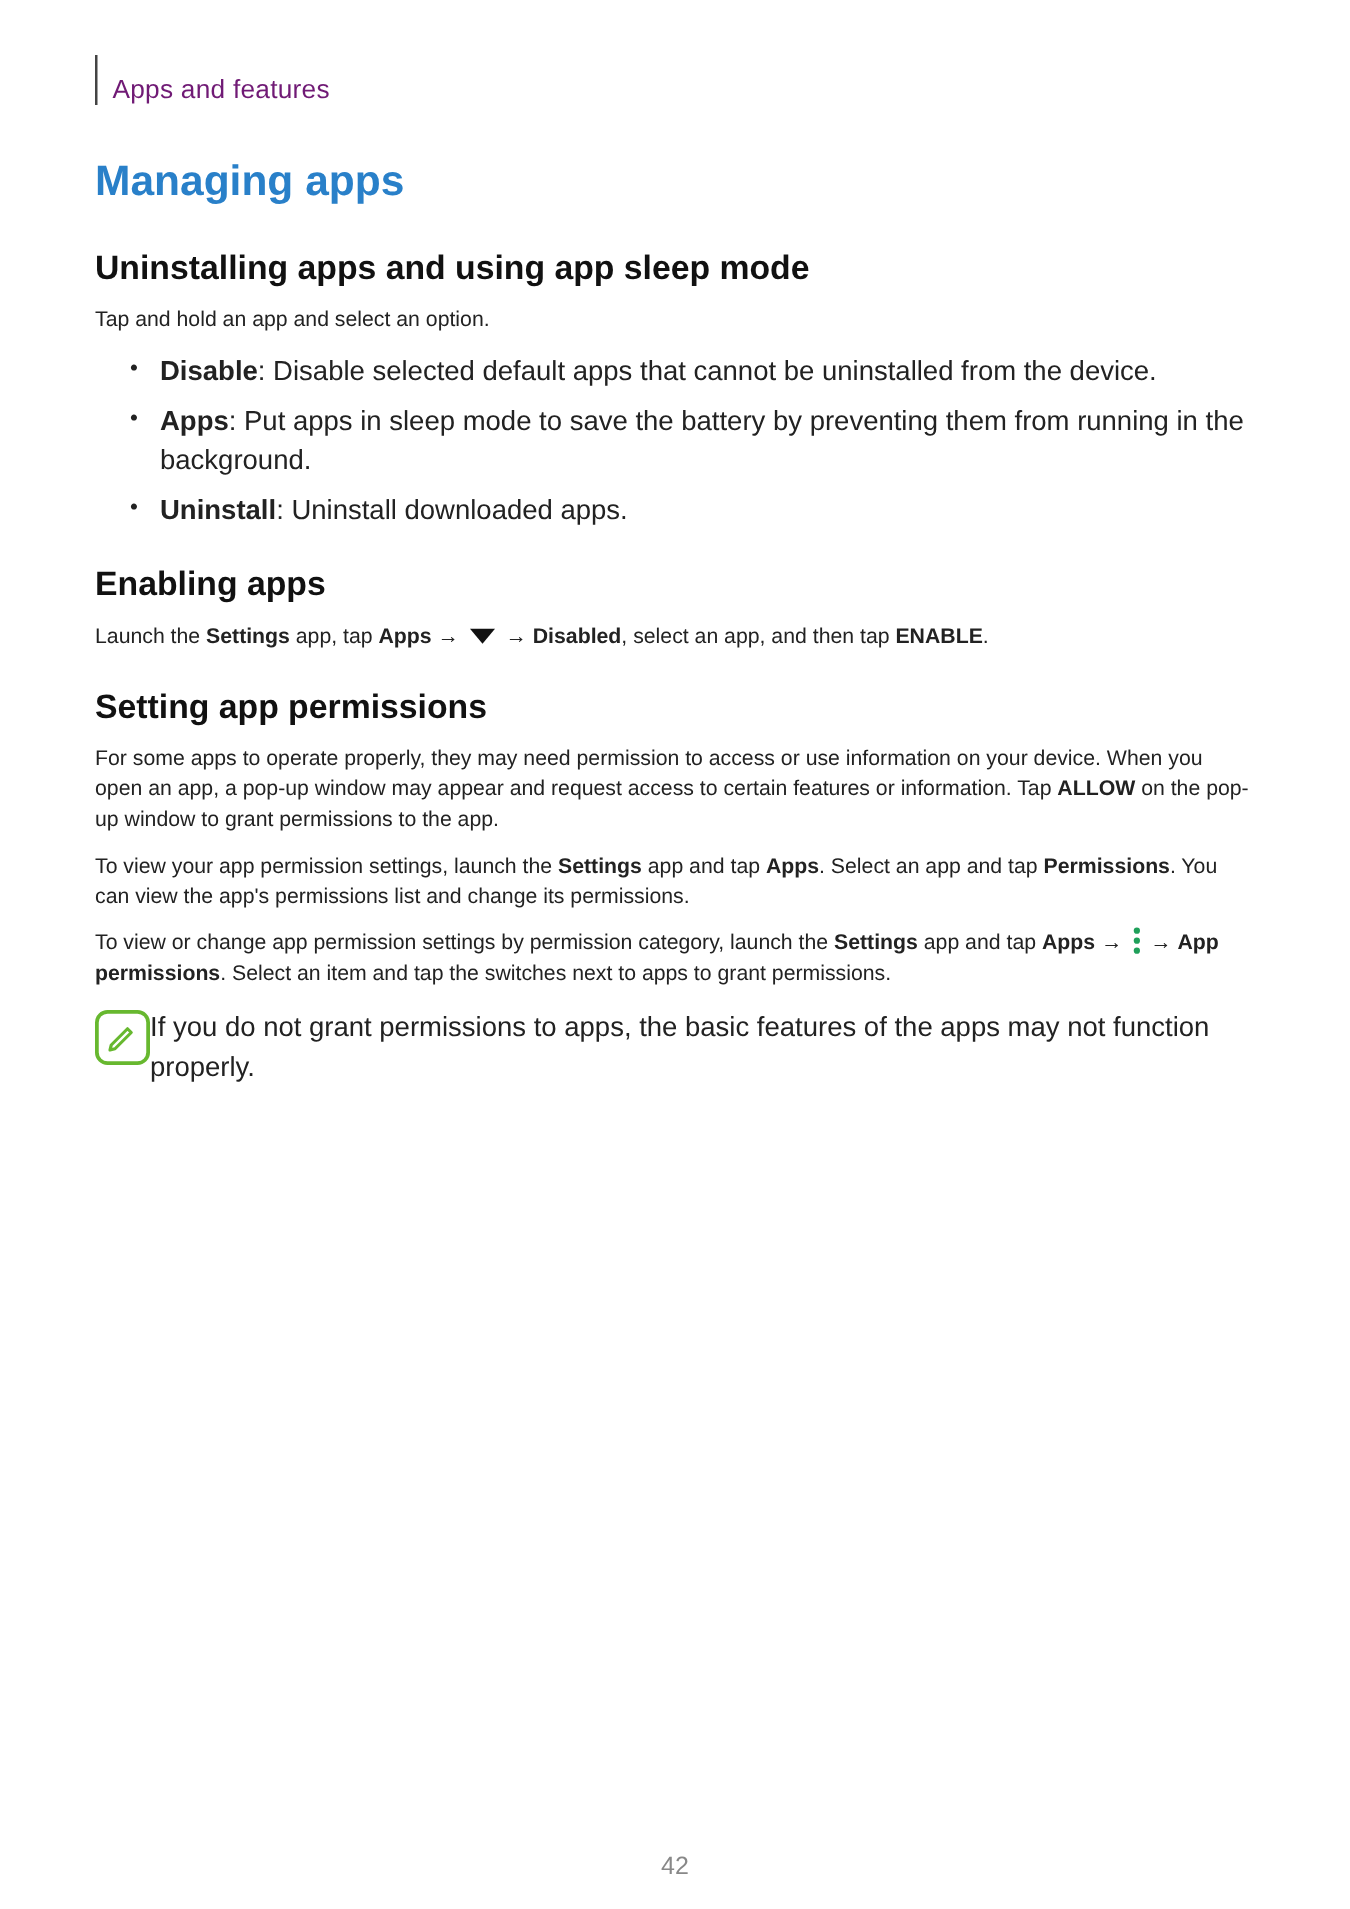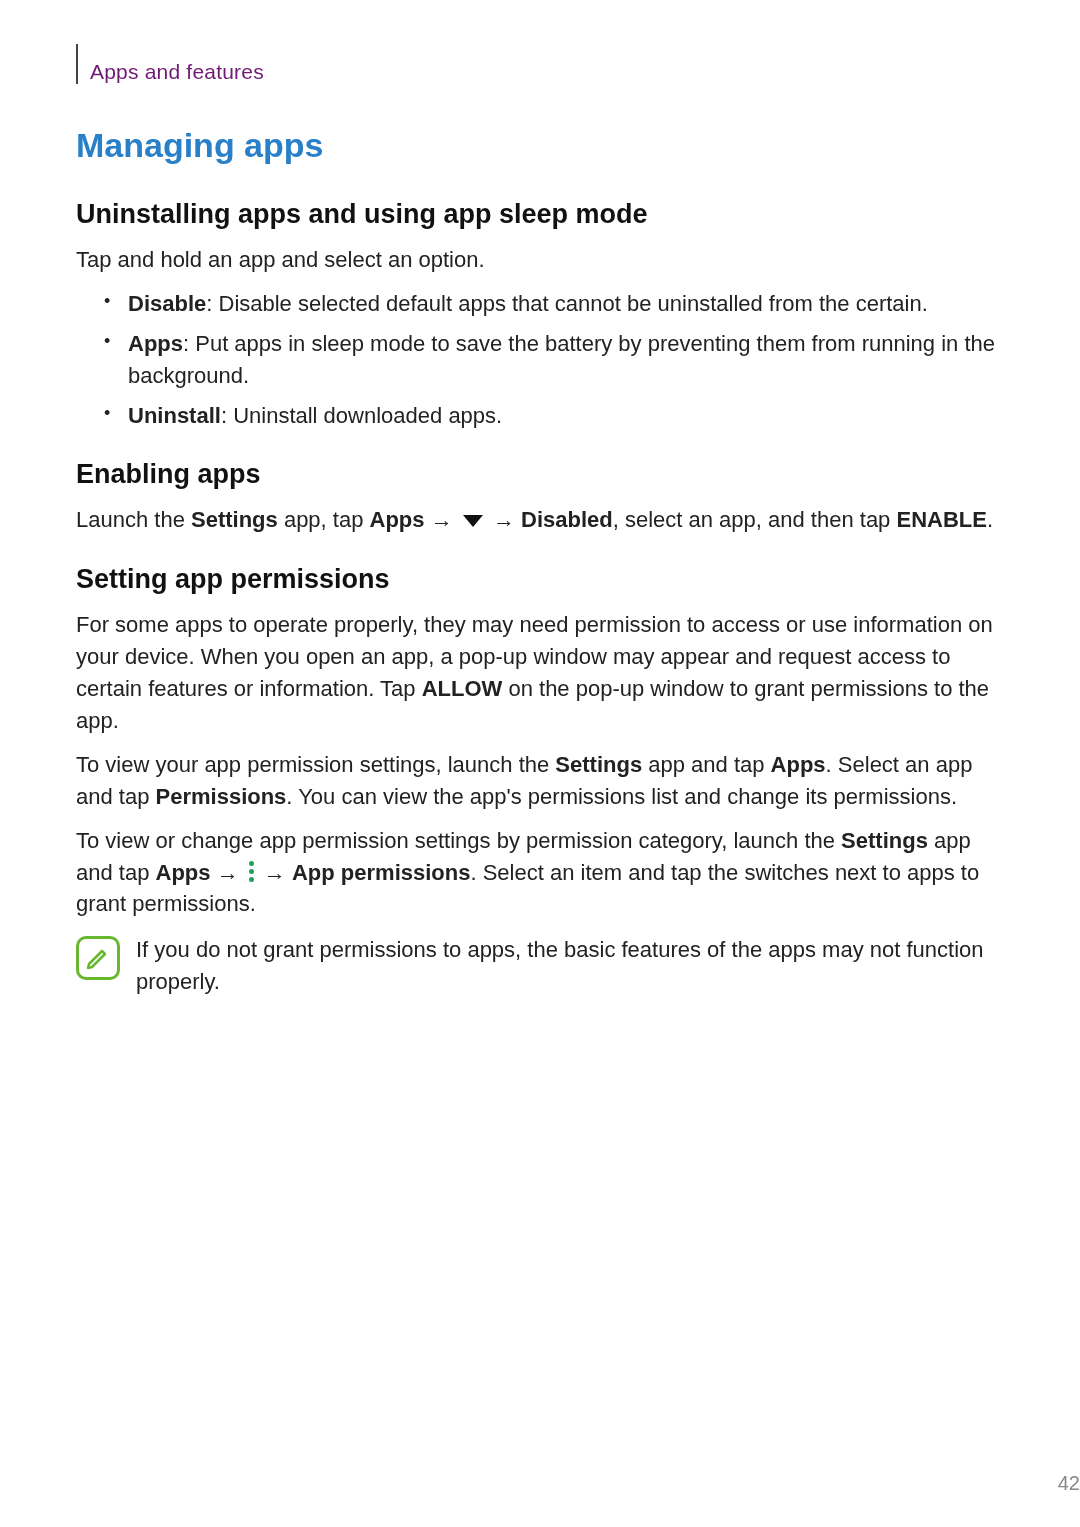--- a/index.html
+++ b/index.html
@@ -31,21 +31,21 @@
     margin-bottom: 34px;
   }
   .h2 {
     font-size: 27px;
     font-weight: 700;
     color: #111;
     margin-bottom: 14px;
     margin-top: 28px;
   }
   .body-p {
-    font-size: 22px;
+    font-size: 17px;
     line-height: 1.45;
     color: #222;
     margin-bottom: 12px;
   }
   ul.bullets {
     list-style: none;
     padding-left: 28px;
     margin-top: 4px;
     margin-bottom: 8px;
   }
@@ -88,21 +88,21 @@
     margin: 0 4px 4px 4px;
   }
   .more-dots span {
     width: 5px; height: 5px;
     background: #1fa05a;
     border-radius: 50%;
   }
   .note-block {
     display: flex;
     align-items: flex-start;
-    gap: 16px;
+    gap: 0;
     margin-top: 14px;
   }
   .note-icon-wrap {
     flex: 0 0 auto;
     padding-top: 2px;
   }
   .note-icon {
     width: 44px; height: 44px;
     border: 3px solid #67b82f;
     border-radius: 10px;
@@ -110,41 +110,41 @@
     align-items: center;
     justify-content: center;
   }
   .note-text {
     font-size: 22px;
     line-height: 1.45;
     color: #222;
   }
   .page-num {
     position: absolute;
-    bottom: 32px;
+    bottom: 22px;
     left: 0; right: 0;
-    text-align: right;
+    text-align: center;
     font-size: 20px;
     color: #888;
   }
 </style>
 </head>
 <body>
 
 <div class="header-row">
   <span class="header-text">Apps and features</span>
 </div>
 
 <h1 class="h1">Managing apps</h1>
 
 <h2 class="h2">Uninstalling apps and using app sleep mode</h2>
 <p class="body-p">Tap and hold an app and select an option.</p>
 <ul class="bullets">
   <li>
-    <span class="bold">Disable</span><span>: Disable selected default apps that cannot be uninstalled from the certain.</span>
+    <span class="bold">Disable</span><span>: Disable selected default apps that cannot be uninstalled from the device.</span>
   </li>
   <li>
     <span class="bold">Apps</span><span>: Put apps in sleep mode to save the battery by preventing them from running in the background.</span>
   </li>
   <li>
     <span class="bold">Uninstall</span><span>: Uninstall downloaded apps.</span>
   </li>
 </ul>
 
 <h2 class="h2">Enabling apps</h2>

